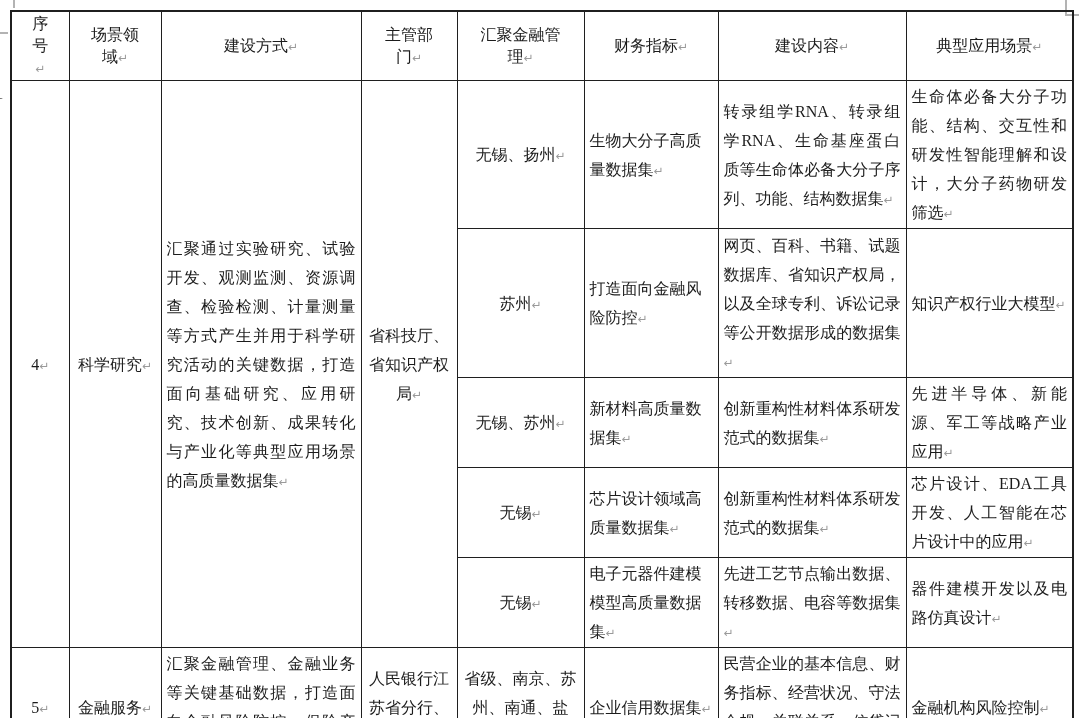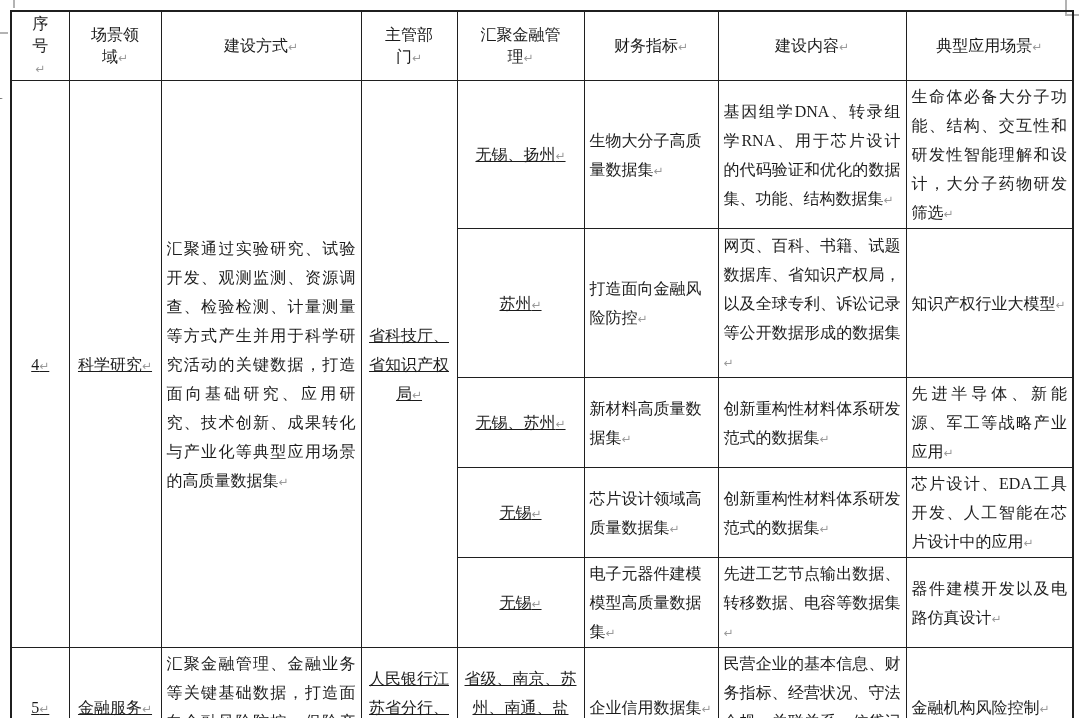--- a/index.html
+++ b/index.html
@@ -17,21 +17,21 @@
   .doc-table th, .doc-table td {
     border:1px solid #1f1f1f;
     font-weight:normal;
     font-size:16px; line-height:29px;
     padding:1px 5px;
     vertical-align:middle;
     overflow:hidden;
     word-break:break-all;
   }
   .doc-table th { text-align:center; line-height:22px; padding:1px 20px; }
-  .c-center  { text-align:center;text-decoration:underline; }
+  .c-center  { text-align:center; }
   .c-justify { text-align:justify; text-justify:inter-character; text-align-last:left; }
   .c-left    { text-align:left;margin-left:32px; }
   .pm { color:#9a9a9a; font-size:12px; font-family:"DejaVu Sans",sans-serif; line-height:1; }
   
   .crop { position:absolute; background:#b3b3b3; }
   .crop-tl-v { left:13px; top:0;  width:2px;  height:8px; }
   .crop-tl-h { left:0;  top:32px; width:8px;  height:2px; }
   .crop-tr-v { left:1065px; top:0;   width:2px;  height:14px; }
   .crop-tr-h { left:1065px; top:14px; width:14px; height:2px; }
   .margin-num {
@@ -74,21 +74,21 @@
       </tr>
     </thead>
     <tbody>
       <tr style="height:140px">
         <td rowspan="5" class="c-center"><span>4</span><span class="pm">↵</span></td>
         <td rowspan="5" class="c-center"><span>科学研究</span><span class="pm">↵</span></td>
         <td rowspan="5" class="c-justify"><span>汇聚通过实验研究、试验开发、观测监测、资源调查、检验检测、计量测量等方式产生并用于科学研究活动的关键数据，打造面向基础研究、应用研究、技术创新、成果转化与产业化等典型应用场景的高质量数据集</span><span class="pm">↵</span></td>
         <td rowspan="5" class="c-center"><span>省科技厅、省知识产权局</span><span class="pm">↵</span></td>
         <td class="c-center"><span>无锡、扬州</span><span class="pm">↵</span></td>
         <td class="c-left"><span>生物大分子高质量数据集</span><span class="pm">↵</span></td>
-        <td class="c-justify"><span>基因组学DNA、转录组学RNA、用于芯片设计的代码验证和优化的数据集、功能、结构数据集</span><span class="pm">↵</span></td>
+        <td class="c-justify"><span>转录组学RNA、转录组学RNA、生命基座蛋白质等生命体必备大分子序列、功能、结构数据集</span><span class="pm">↵</span></td>
         <td class="c-justify"><span>生命体必备大分子功能、结构、交互性和研发性智能理解和设计，大分子药物研发筛选</span><span class="pm">↵</span></td>
       </tr>
       <tr style="height:149px">
         <td class="c-center"><span>苏州</span><span class="pm">↵</span></td>
         <td class="c-left"><span>打造面向金融风险防控</span><span class="pm">↵</span></td>
         <td class="c-justify"><span>网页、百科、书籍、试题数据库、省知识产权局，以及全球专利、诉讼记录等公开数据形成的数据集</span><span class="pm">↵</span></td>
         <td class="c-justify"><span>知识产权行业大模型</span><span class="pm">↵</span></td>
       </tr>
       <tr style="height:88px">
         <td class="c-center"><span>无锡、苏州</span><span class="pm">↵</span></td>

